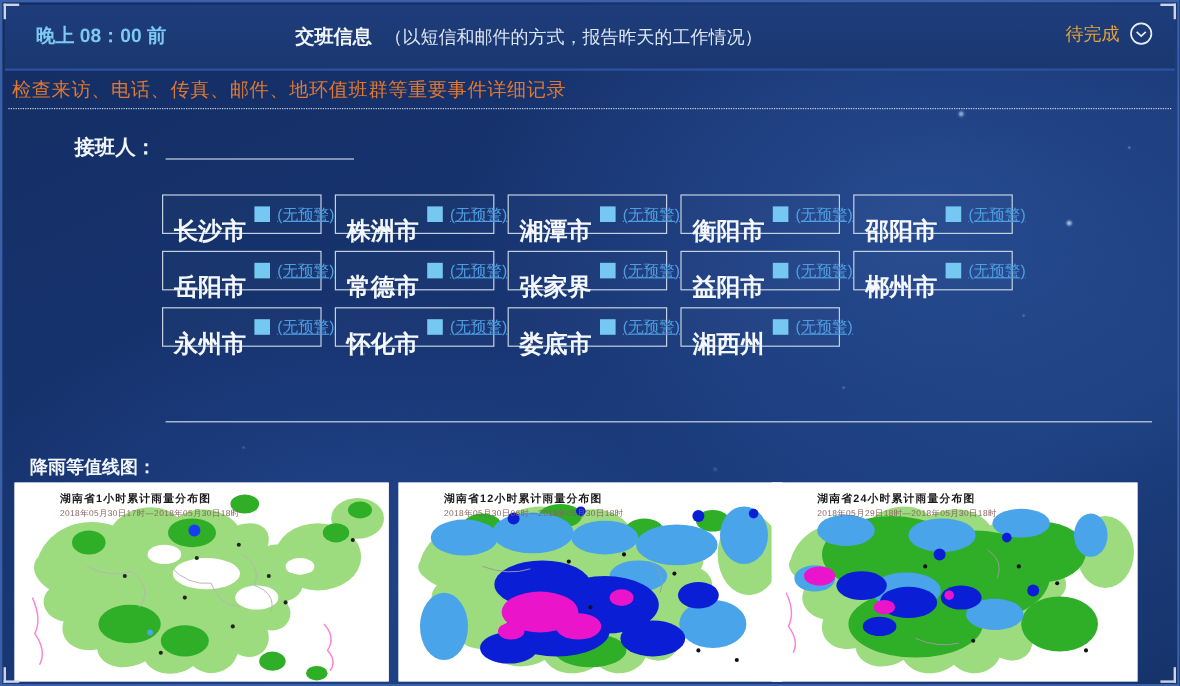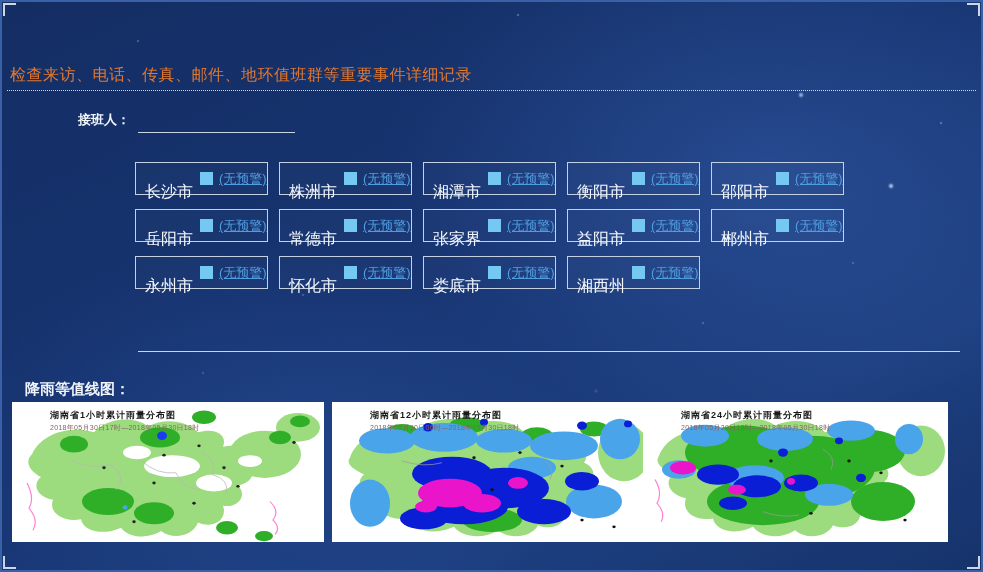--- a/index.html
+++ b/index.html
@@ -45,59 +45,75 @@
   .hdr-center  { position:absolute; left:242px; top:17px; white-space:nowrap; }
   .hdr-title   { font-size:16px; font-weight:bold; color:#f2f6fc; }
   .hdr-subtitle{ font-size:15px; color:#dce6f4; margin-left:6px; }
   .hdr-status  { position:absolute; right:18px; top:14px; display:flex; align-items:center; gap:8px; cursor:pointer; }
   .hdr-status-text { font-size:15px; color:#e6a23c; }
   .hdr-status svg { display:block; }
   
   .notice { position:absolute; left:8px; top:63px; font-size:16px; color:#e2772e; letter-spacing:.5px; }
   .dotted-sep { position:absolute; left:5px; right:5px; top:88px; border-top:1px dotted rgba(235,242,250,.85); }
   
-  .field-label { position:absolute; width:128px; text-align:right; font-size:13px; font-weight:600; color:#f0f5fb; }
+  .field-label { position:absolute; width:128px; text-align:right; font-size:17px; font-weight:600; color:#f0f5fb; }
   .lbl-receiver { left:0; top:109px; }
   .lbl-area     { left:0; top:156px; }
   .lbl-content  { left:0; top:333px; }
   .lbl-rainmap  { position:absolute; left:23px; top:378px; font-size:15px; font-weight:600; color:#f0f5fb; }
   .underline-input {
     position:absolute; background:transparent; border:none; outline:none;
     border-bottom:1px solid #c9d5e5; color:#fff; font-size:14px; height:20px;
     font-family:"Liberation Sans","DejaVu Sans",sans-serif;
   }
   .input-receiver { left:136px; top:111px; width:157px; }
   .input-content  { left:136px; top:330px; width:822px; }
   
   .city-grid {
     position:absolute; left:133px; top:160px;
     display:grid; grid-template-columns:repeat(5,133px); gap:14px 11px;
   }
   .city-box {
     height:33px; border:1px solid #c3d1e2; display:flex; align-items:center;
     padding-left:9px; cursor:pointer; background:rgba(255,255,255,0.02);
   }
-  .city-name { font-size:16px; font-weight:normal; color:#f4f8fd; white-space:nowrap;margin-top:28px; }
+  .city-name { font-size:20px; font-weight:bold; color:#f4f8fd; white-space:nowrap;margin-top:28px; }
   .city-check { width:13px; height:13px; background:#74c8f1; margin:0 6px 0 7px; flex:0 0 auto; }
   .city-status { font-size:13px; color:#4f9ee2; white-space:nowrap;text-decoration:underline; }
   
-  .map-panel { position:absolute; top:400px; height:140px; background:#fff; overflow:hidden; }
+  .map-panel { position:absolute; top:400px; height:166px; background:#fff; overflow:hidden; }
   .map-1 { left:10px;  width:312px; }
   .map-2 { left:330px; width:320px;text-align:right; }
   .map-3 { left:641px; width:305px; }
   .map-panel svg { position:absolute; inset:0; width:100%; height:100%; }
   .map-title  { position:absolute; left:38px; top:7px;  font-size:9px; font-weight:bold; color:#1a1a1a; letter-spacing:1px; z-index:2; }
   .map-period { position:absolute; left:38px; top:21px; font-size:7px; color:#8a6060; letter-spacing:.3px; z-index:2; }
 </style>
 </head>
 <body>
 
 <div class="page">
   <span class="stars"></span>
 
+  <div class="header">
+    <div class="hdr-deadline">晚上 08：00 前</div>
+    <div class="hdr-center">
+      <span class="hdr-title">交班信息</span>
+      <span class="hdr-subtitle">（以短信和邮件的方式，报告昨天的工作情况）</span>
+    </div>
+    <div class="hdr-status">
+      <span class="hdr-status-text">待完成</span>
+      <span>
+        <svg width="20" height="20" viewBox="0 0 20 20">
+          <circle cx="10" cy="10" r="8.5" fill="none" stroke="#e8eef8" stroke-width="1.4"></circle>
+          <polyline points="6.2,8.5 10,12 13.8,8.5" fill="none" stroke="#e8eef8" stroke-width="1.4"></polyline>
+        </svg>
+      </span>
+    </div>
+  </div>
 
   <div class="notice">检查来访、电话、传真、邮件、地环值班群等重要事件详细记录</div>
   <div class="dotted-sep"></div>
 
   <div class="field-label lbl-receiver">接班人：</div>
   <input class="underline-input input-receiver" value="" style="">
 
 
   <div class="city-grid">
     <div class="city-box">

